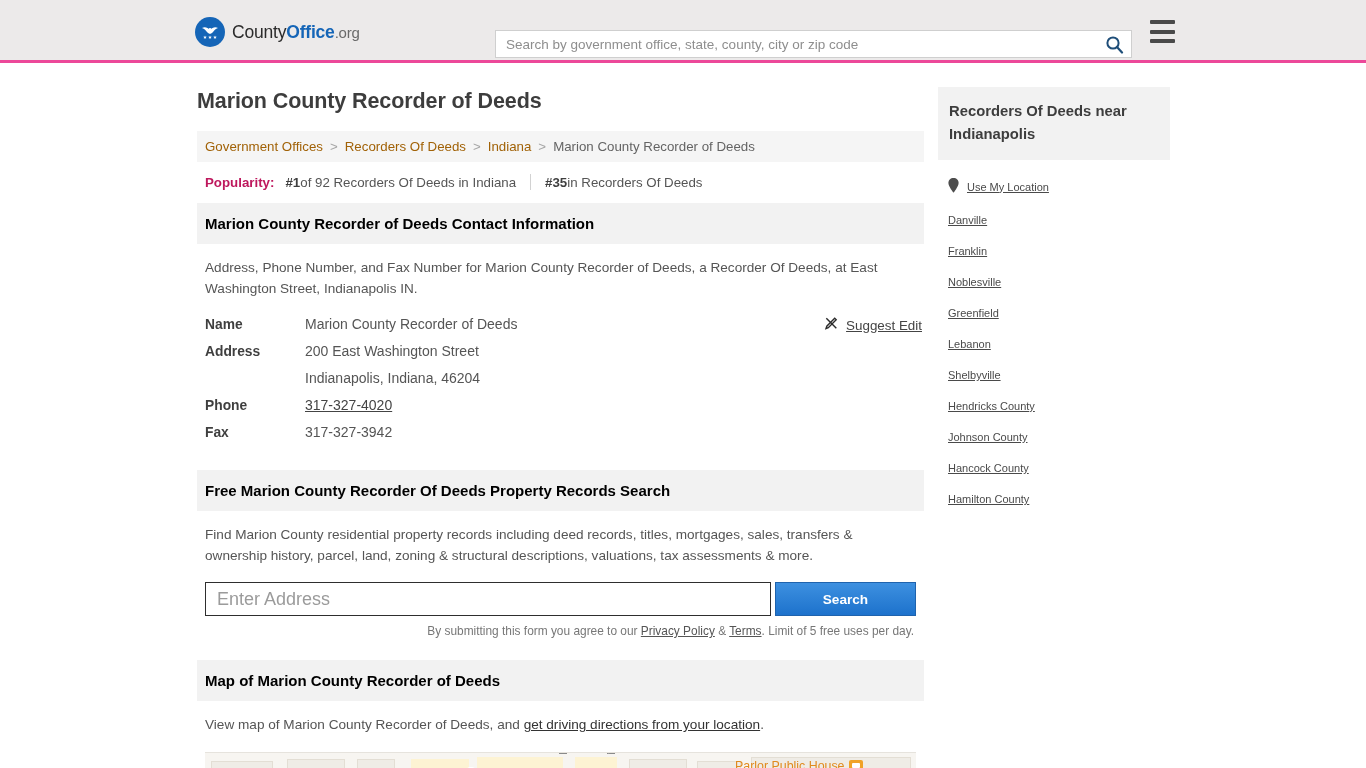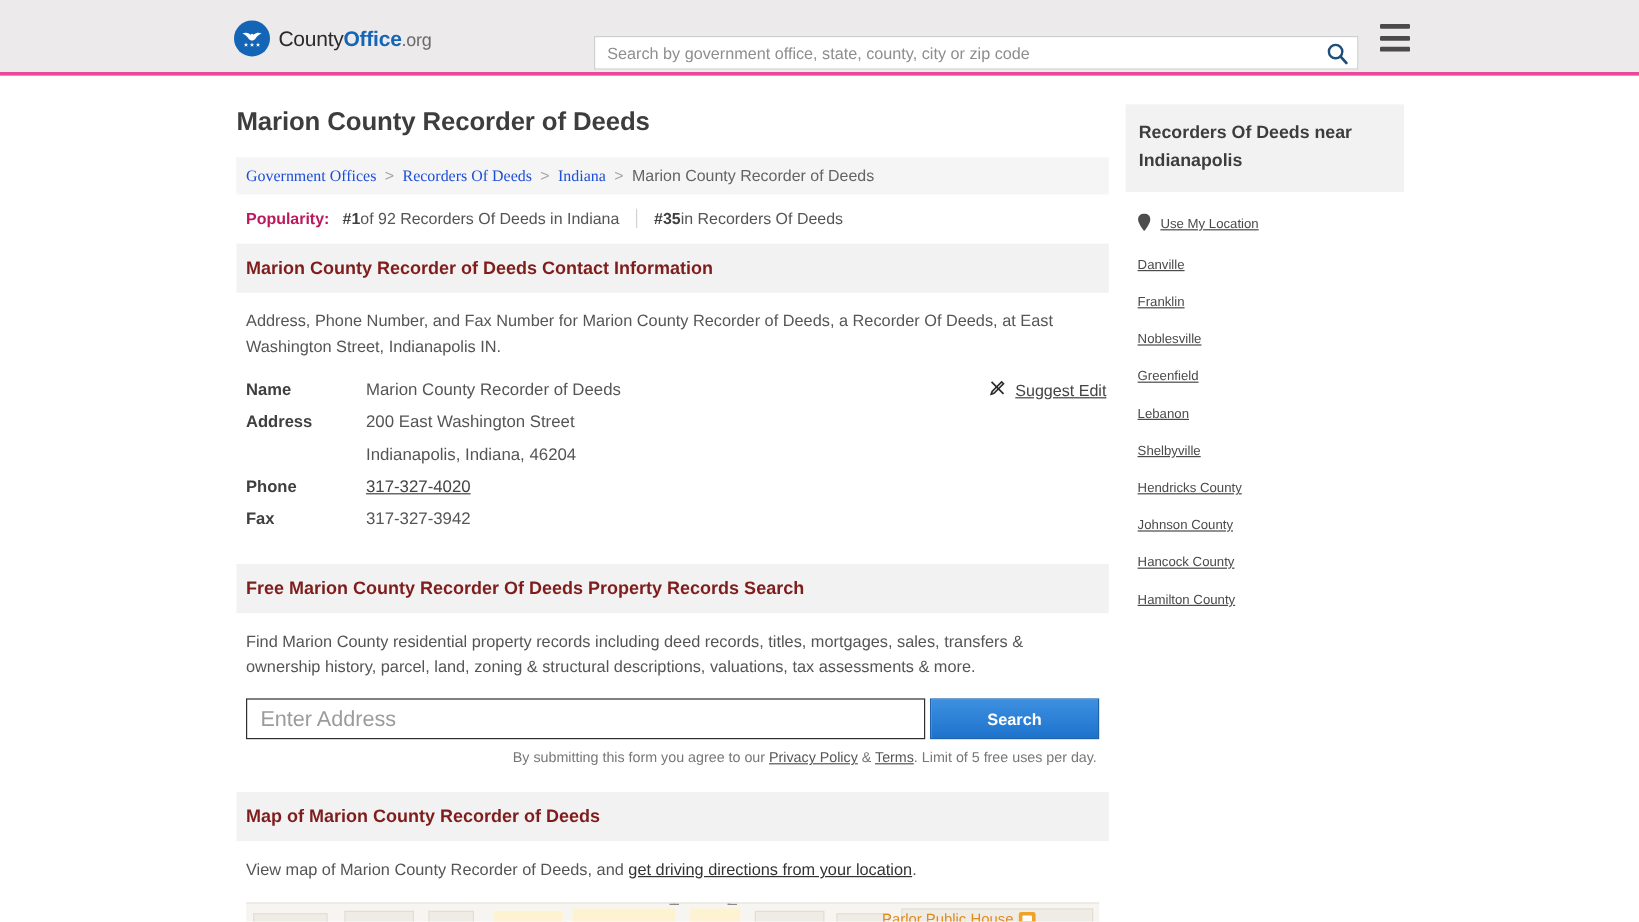--- a/index.html
+++ b/index.html
@@ -87,39 +87,39 @@
 
   .breadcrumb {
     background: #f5f5f5;
     height: 31px;
     display: flex; align-items: center;
     padding: 0 8px;
     font-size: 13.3px;
     color: #646464;
     gap: 0;
   }
-  .breadcrumb a { color: #1d4ed8; text-decoration: none; white-space: nowrap; font-family: Liberation Serif, serif; }
+  .breadcrumb a { color: #a16207; text-decoration: none; white-space: nowrap; }
   .breadcrumb .sep { color: #a6a6a6; padding: 0 7px; }
   .breadcrumb .current { color: #646464; white-space: nowrap; }
 
   .popularity {
     display: flex; align-items: center;
     padding: 12px 8px 13px 8px;
     font-size: 13.3px; color: #555;
   }
   .popularity .lbl { font-weight: bold; color: #be185d; margin-right: 11px; }
   .popularity .rank { font-weight: bold; color: #3f3f3f; }
   .popularity .divider {
     width: 1px; height: 16px; background: #d2d2d2; margin: 0 14px;
   }
 
   .section-head {
     background: #f2f2f2;
     padding: 12px 8px 12px 8px;
-    font-size: 15px; font-weight: bold; color: #7f1d1d;
+    font-size: 15px; font-weight: bold; color: #000000;
   }
 
   .section-body { padding: 14px 8px 0 8px; }
   .section-body p.desc {
     margin: 0; font-size: 13.6px; line-height: 20.5px; color: #555;
     max-width: 700px;
   }
 
   
   .contact-block { position: relative; margin-top: 17px; padding: 0 8px; }

